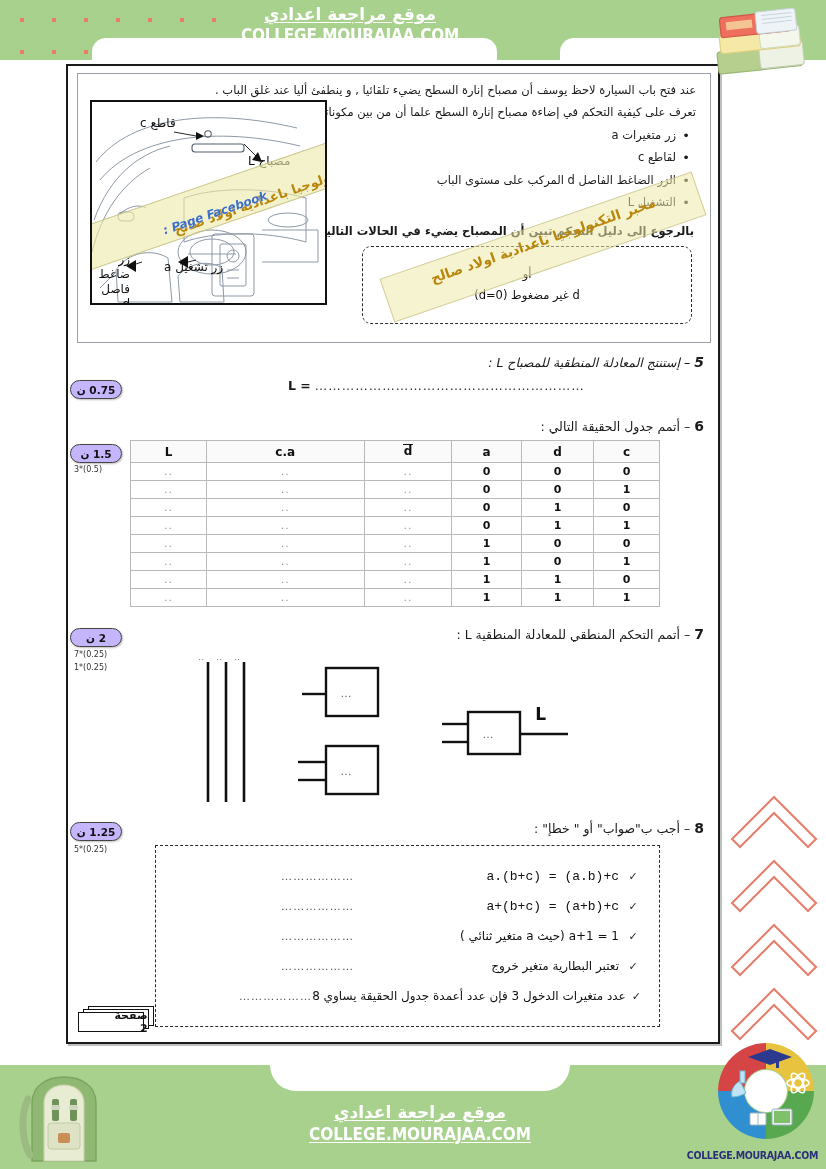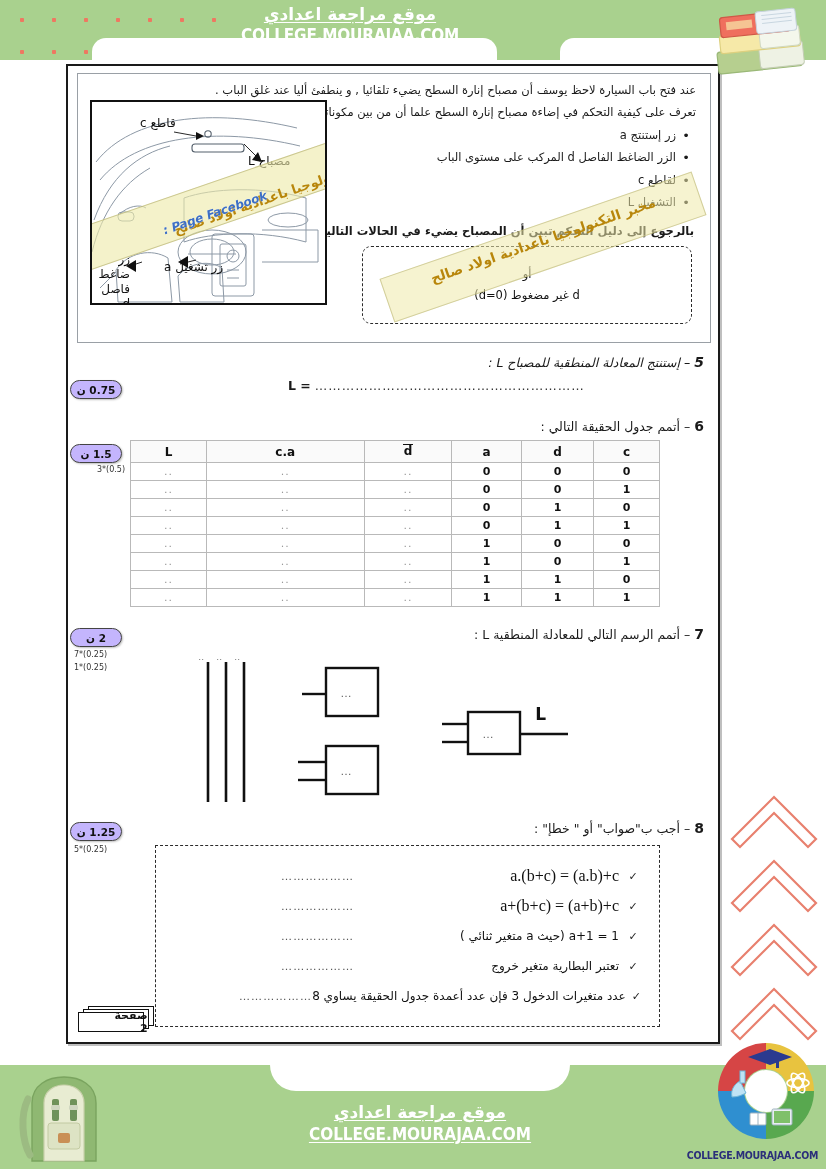--- a/index.html
+++ b/index.html
@@ -169,21 +169,21 @@
     position:absolute; left:155px; top:845px; width:505px; height:182px;
     border:1.5px dashed #2b2b2b;
   }
   .tfrow{
     position:absolute; right:18px; width:470px; height:28px;
     display:flex; align-items:center; direction:rtl;
     font-size:12px; color:#111;
   }
   .tfrow .ck{ width:16px; text-align:center; font-size:11px; color:#222; }
   .tfrow .stmt{ flex:0 0 auto; padding-right:6px; direction:rtl; }
-  .tfrow .stmt.ltr{ direction:ltr; font-family:Liberation Serif, serif; font-size:16px;}
+  .tfrow .stmt.ltr{ direction:ltr; font-family:Liberation Mono, monospace; font-size:13px;}
   .tfrow .dd{ margin-right:auto; color:#555; letter-spacing:1.2px; font-size:11px; padding-left:110px;}
 
   
   .pagetab{ position:absolute; left:8px; bottom:6px; width:84px; height:30px; }
   .pagetab .card{
     position:absolute; width:66px; height:20px; background:#fff;
     border:1.4px solid #111;
     padding-left:40px;
   }
   .pagetab .c1{ left:12px; top:0; }
@@ -250,23 +250,23 @@
   <div class="sheet-inner">
 
     <div class="topbox">
 
       <div class="intro">
         <div>عند فتح باب السيارة لاحظ يوسف أن مصباح إنارة السطح يضيء تلقائيا , و ينطفئ أليا عند غلق الباب .</div>
         <div class="l2">تعرف على كيفية التحكم في إضاءة مصباح إنارة السطح علما أن من بين مكوناته نجد :</div>
       </div>
 
       <ul class="comp">
-        <li>زر إستنتج a</li>
+        <li>زر متغيرات a</li>
+        <li>لقاطع c</li>
         <li>الزر الضاغط الفاصل d المركب على مستوى الباب</li>
-        <li>لقاطع c</li>
         <li>التشغيل L</li>
       </ul>
 
       <div class="ref-line">بالرجوع إلى دليل التحكم تبين أن المصباح يضيء في الحالات التالية :</div>
 
       <div class="cond-box">
         <div>أو</div>
         <div>d غير مضغوط (d=0)</div>
       </div>
 
@@ -334,40 +334,40 @@
       <span class="dots-fill">……………………………………………………</span>
     </div>
 
     <div class="q" style="top:352px;">
       <span class="num">6</span>
       <span>– أتمم جدول الحقيقة التالي :</span>
     </div>
 
     <div class="q" style="top:560px;">
       <span class="num">7</span>
-      <span>– أتمم الرسم التالي للمعادلة المنطقية L :</span>
+      <span>– أتمم التحكم المنطقي للمعادلة المنطقية L :</span>
     </div>
 
     <div class="q" style="top:754px;">
       <span class="num">8</span>
       <span>– أجب ب"صواب" أو " خطإ" :</span>
     </div>
 
     <div class="pagetab">
       <div class="card c1"></div>
       <div class="card c2"></div>
       <div class="card c3">صفحة 2</div>
     </div>
   </div>
 </div>
 
 <div class="badge" style="left:70px; top:380px;">0.75 ن</div>
 
 <div class="badge" style="left:70px; top:444px;">1.5 ن</div>
-<div class="sub" style="left:74px; top:465px;margin-left:23px;">3*(0.5)</div>
+<div class="sub" style="left:74px; top:465px;">3*(0.5)</div>
 
 <div class="badge" style="left:70px; top:628px;">2 ن</div>
 <div class="sub" style="left:74px; top:650px;">7*(0.25)</div>
 <div class="sub" style="left:74px; top:663px;">1*(0.25)</div>
 
 <div class="badge" style="left:70px; top:822px;">1.25 ن</div>
 <div class="sub" style="left:74px; top:845px;">5*(0.25)</div>
 
 <table class="tt">
   <thead>

